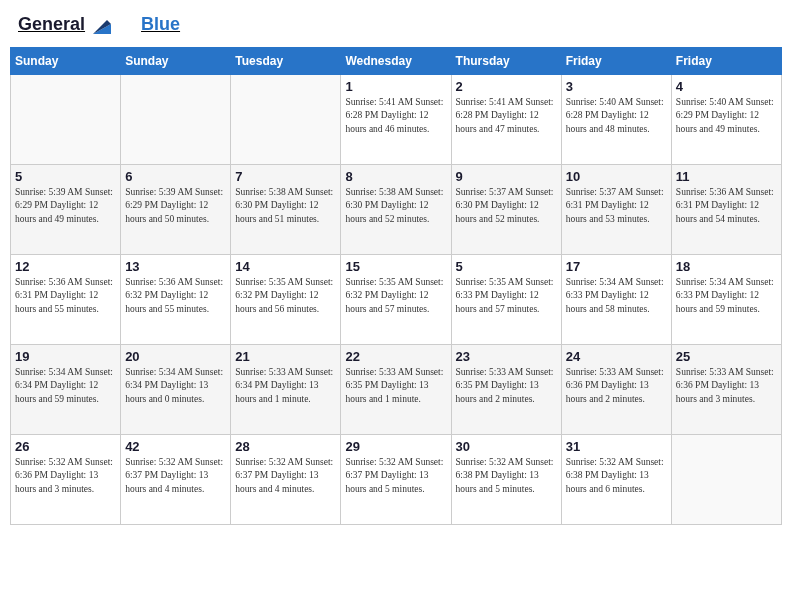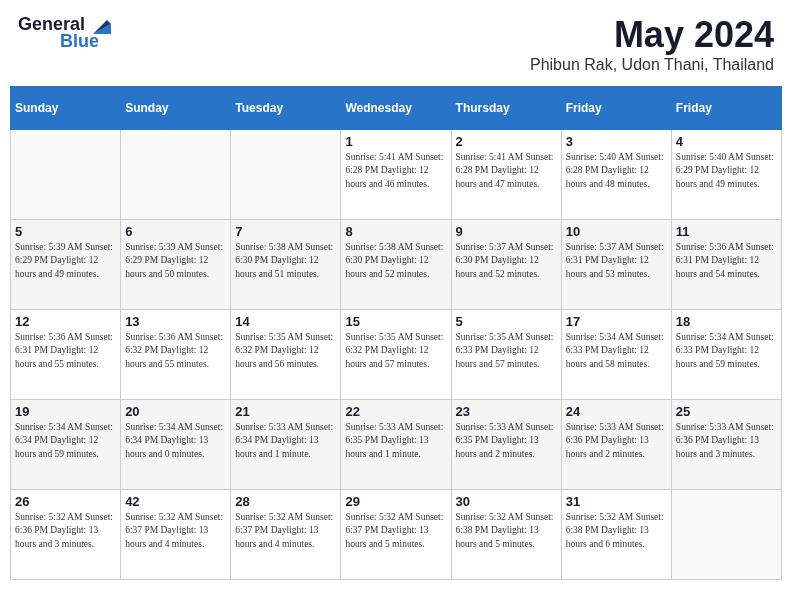--- a/index.html
+++ b/index.html
@@ -12,22 +12,23 @@
     }
     .header {
       display: flex;
       justify-content: space-between;
       align-items: flex-start;
       margin-bottom: 8px;
       padding: 4px 8px;
     }
     .logo {
       display: flex;
-      flex-direction: column;
-      align-items: center;
+      flex-direction: row;
+      align-items: flex-end;
+      text-decoration: underline;
     }
     .logo-top {
       display: flex;
       align-items: center;
       gap: 4px;
     }
     .title-block {
       text-align: right;
     }
     .month-year {
@@ -42,21 +43,21 @@
     table {
       width: 100%;
       border-collapse: collapse;
       table-layout: fixed;
     }
     thead tr th {
       background: #2874c8;
       color: #fff;
       font-size: 12px;
       font-weight: bold;
-      padding: 14px 4px;
+      padding: 6px 4px;
       text-align: left;
       border: 1px solid #2874c8;
     }
     tbody tr td {
       border: 1px solid #ccc;
       vertical-align: top;
       padding: 4px;
       font-size: 10px;
       color: #333;
       height: 90px;
@@ -88,24 +89,20 @@
   <div class="logo">
     <div class="logo-top">
       <span style="font-size:18px;font-weight:bold;color:#1a1a2e;">General</span>
       <svg width="22" height="18" viewBox="0 0 22 18">
         <polygon points="4,18 22,8 22,18" fill="#2874c8"></polygon>
         <polygon points="4,18 18,4 22,8" fill="#1a3a6e"></polygon>
       </svg>
     </div>
     <span style="font-size:18px;font-weight:bold;color:#2874c8;margin-top:-4px;margin-left:30px;">Blue</span>
   </div>
-  <div class="title-block">
-    <div class="month-year">May 2024</div>
-    <div class="location">Phibun Rak, Udon Thani, Thailand</div>
-  </div>
 </div>
 
 <table>
   <thead>
     <tr>
     <th>Sunday</th>
         <th>Sunday</th>
         <th>Tuesday</th>
         <th>Wednesday</th>
         <th>Thursday</th>

